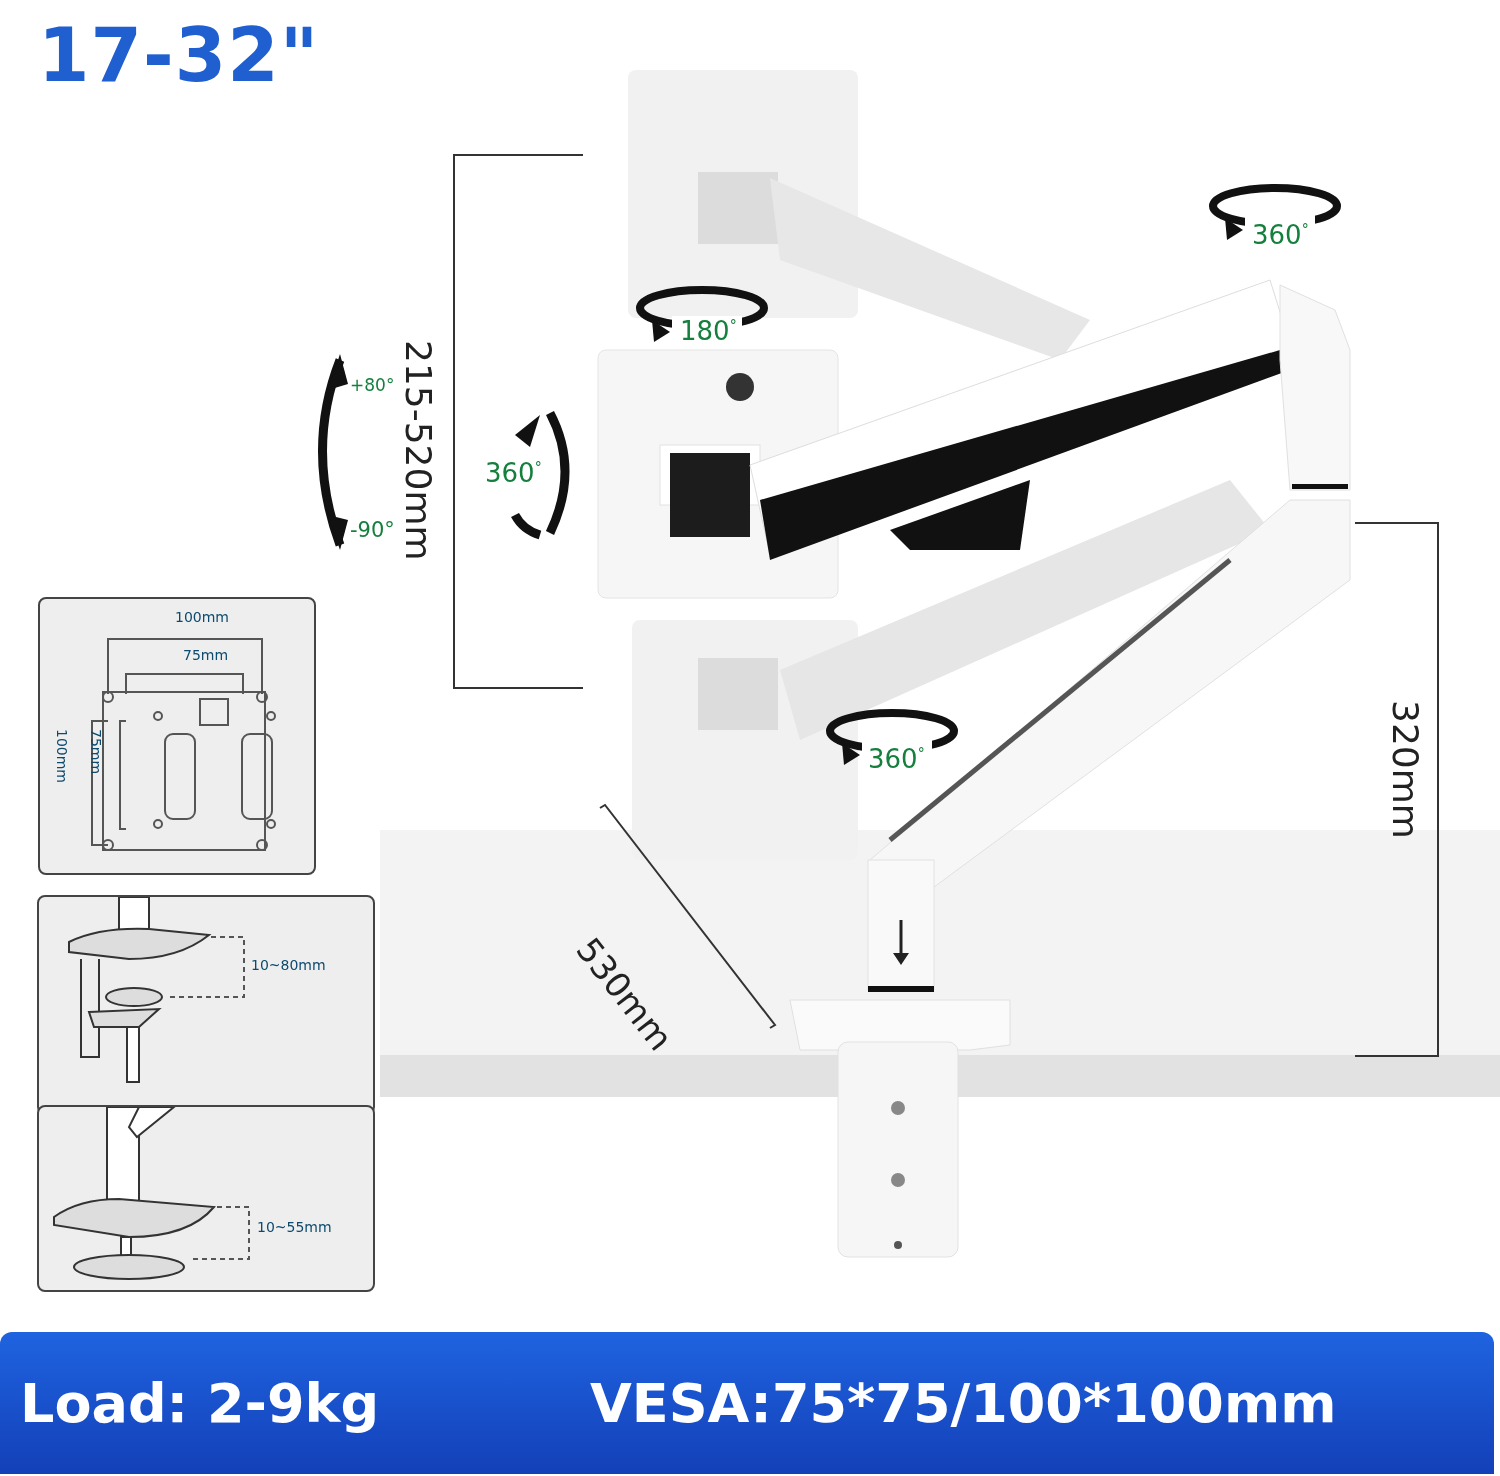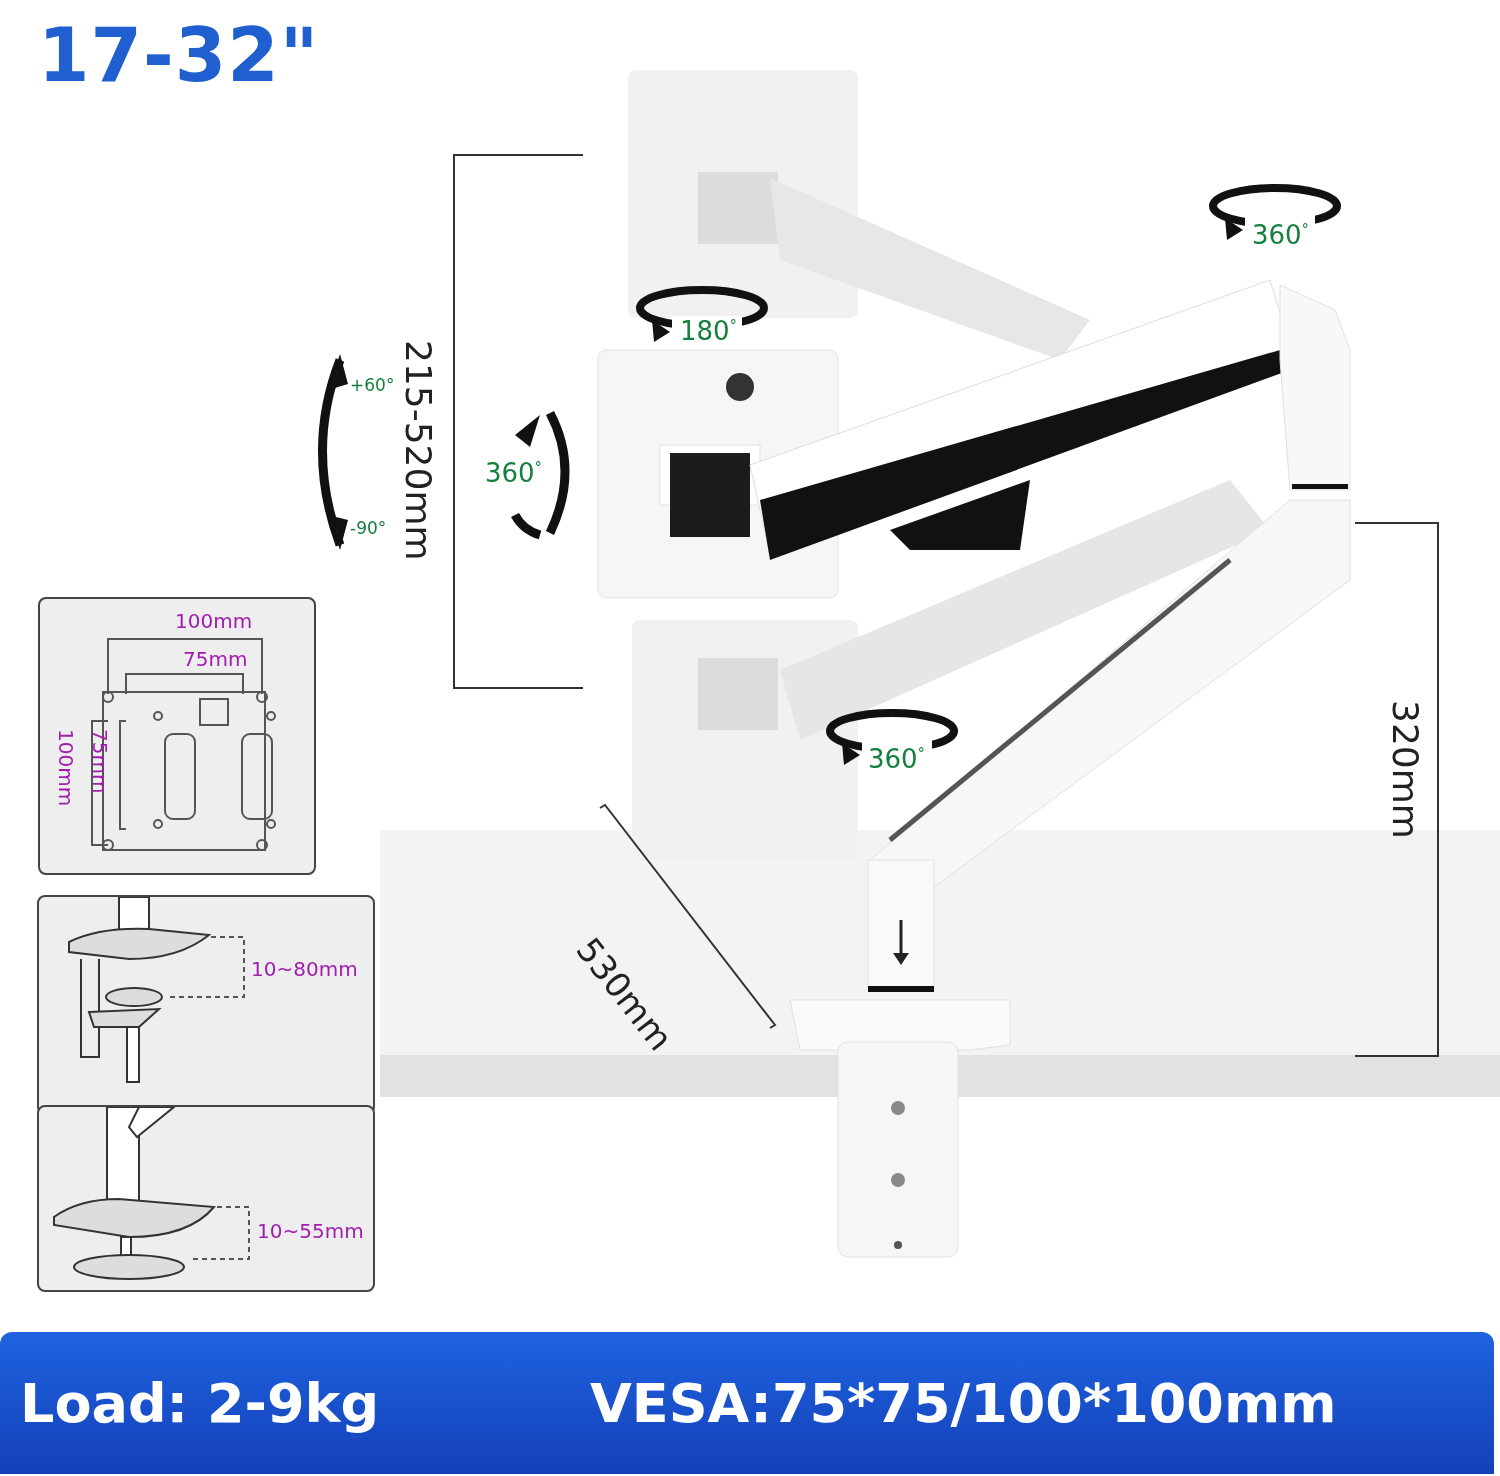--- a/index.html
+++ b/index.html
@@ -7,21 +7,21 @@
          font-family:"DejaVu Sans", "Liberation Sans", sans-serif; }
   .abs { position:absolute; }
   .title { left:38px; top:12px; font-size:74px; font-weight:bold; color:#1f5fd0; letter-spacing:1px; }
   .desk-top { left:380px; top:830px; width:1120px; height:225px; background:#f3f3f3; }
   .desk-edge { left:380px; top:1055px; width:1120px; height:42px; background:#e2e2e2; }
   .dim-line { position:absolute; border-color:#333; border-style:solid; }
   .vtext { position:absolute; writing-mode:vertical-rl; font-size:36px; color:#222; }
   .rot-label { position:absolute; font-size:26px; color:#15803d; }
   .rot-label sup { font-size:14px; }
   .panel { position:absolute; background:#eeeeee; border:2px solid #444; border-radius:8px; box-sizing:border-box; }
-  .panel-text { position:absolute; font-size:20px; color:#a21caf; }
+  .panel-text { position:absolute; font-size:14px; color:#0c4a6e; }
   .bottom-bar { left:0; top:1332px; width:1494px; height:142px; border-radius:12px 12px 0 0;
                 background:linear-gradient(#1f63e0,#1340b8); }
   .bottom-text { position:absolute; top:40px; font-size:54px; font-weight:bold; color:#fff; }
 </style>
 </head>
 <body>
 
 <div class="abs title">17-32"</div>
 
 <div class="abs desk-top"></div>
@@ -66,22 +66,22 @@
 </svg>
 
 <div class="dim-line" style="left:453px;top:154px;width:128px;height:531px;border-width:2px 0 2px 2px"></div>
 <div class="vtext" style="left:398px;top:340px">215-520mm</div>
 
 <svg class="abs" style="left:300px;top:350px" width="50" height="205">
   <path d="M40 10 Q5 100 40 195" fill="none" stroke="#111" stroke-width="9"></path>
   <path d="M40 4 L28 40 L48 34 Z" fill="#111"></path>
   <path d="M40 200 L28 165 L48 170 Z" fill="#111"></path>
 </svg>
-<div class="rot-label" style="left:350px;top:375px;font-size:17px">+60°</div>
-<div class="rot-label" style="left:350px;top:518px;font-size:17px">-90°</div>
+<div class="rot-label" style="left:350px;top:375px;font-size:17px">+80°</div>
+<div class="rot-label" style="left:350px;top:518px;font-size:21px">-90°</div>
 
 <svg class="abs" style="left:495px;top:405px" width="80" height="135">
   <path d="M55 8 Q85 65 55 128" fill="none" stroke="#111" stroke-width="9"></path>
   <path d="M45 10 L20 30 L35 42 Z" fill="#111"></path>
   <path d="M20 110 Q28 125 45 130" fill="none" stroke="#111" stroke-width="9"></path>
 </svg>
 <div class="rot-label" style="left:485px;top:458px"><span>360</span><sup>°</sup></div>
 
 <svg class="abs" style="left:632px;top:282px" width="140" height="70">
   <ellipse cx="70" cy="26" rx="62" ry="18" fill="none" stroke="#111" stroke-width="8"></ellipse>

